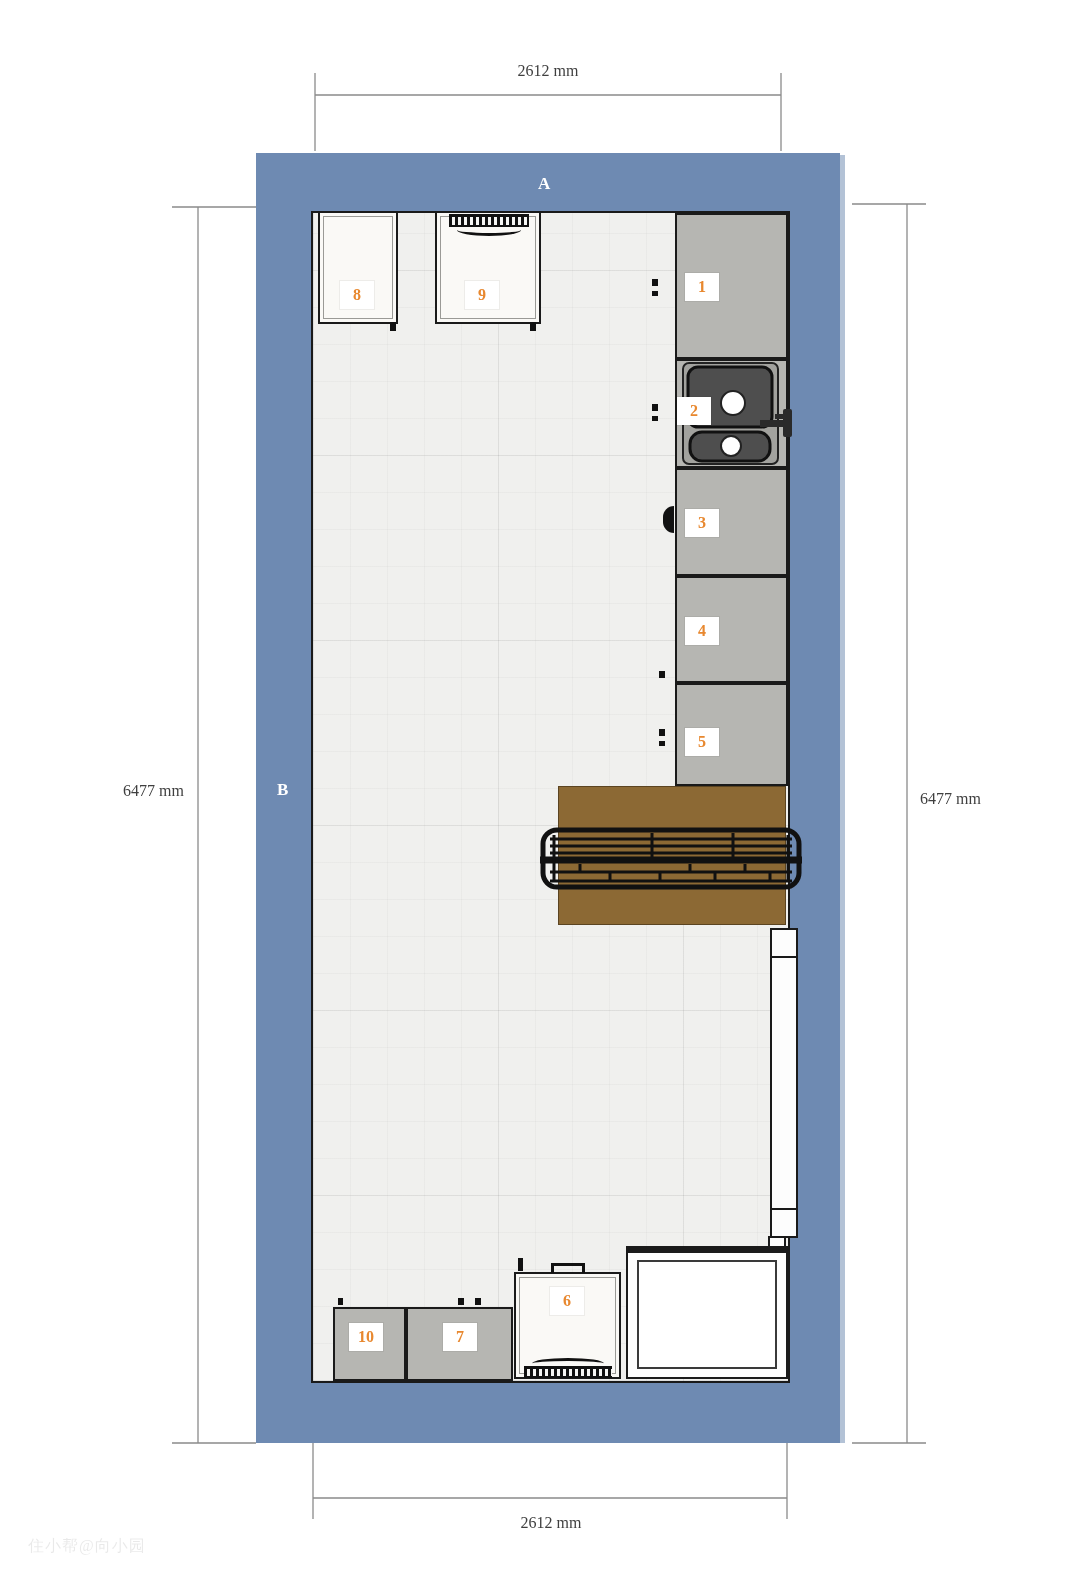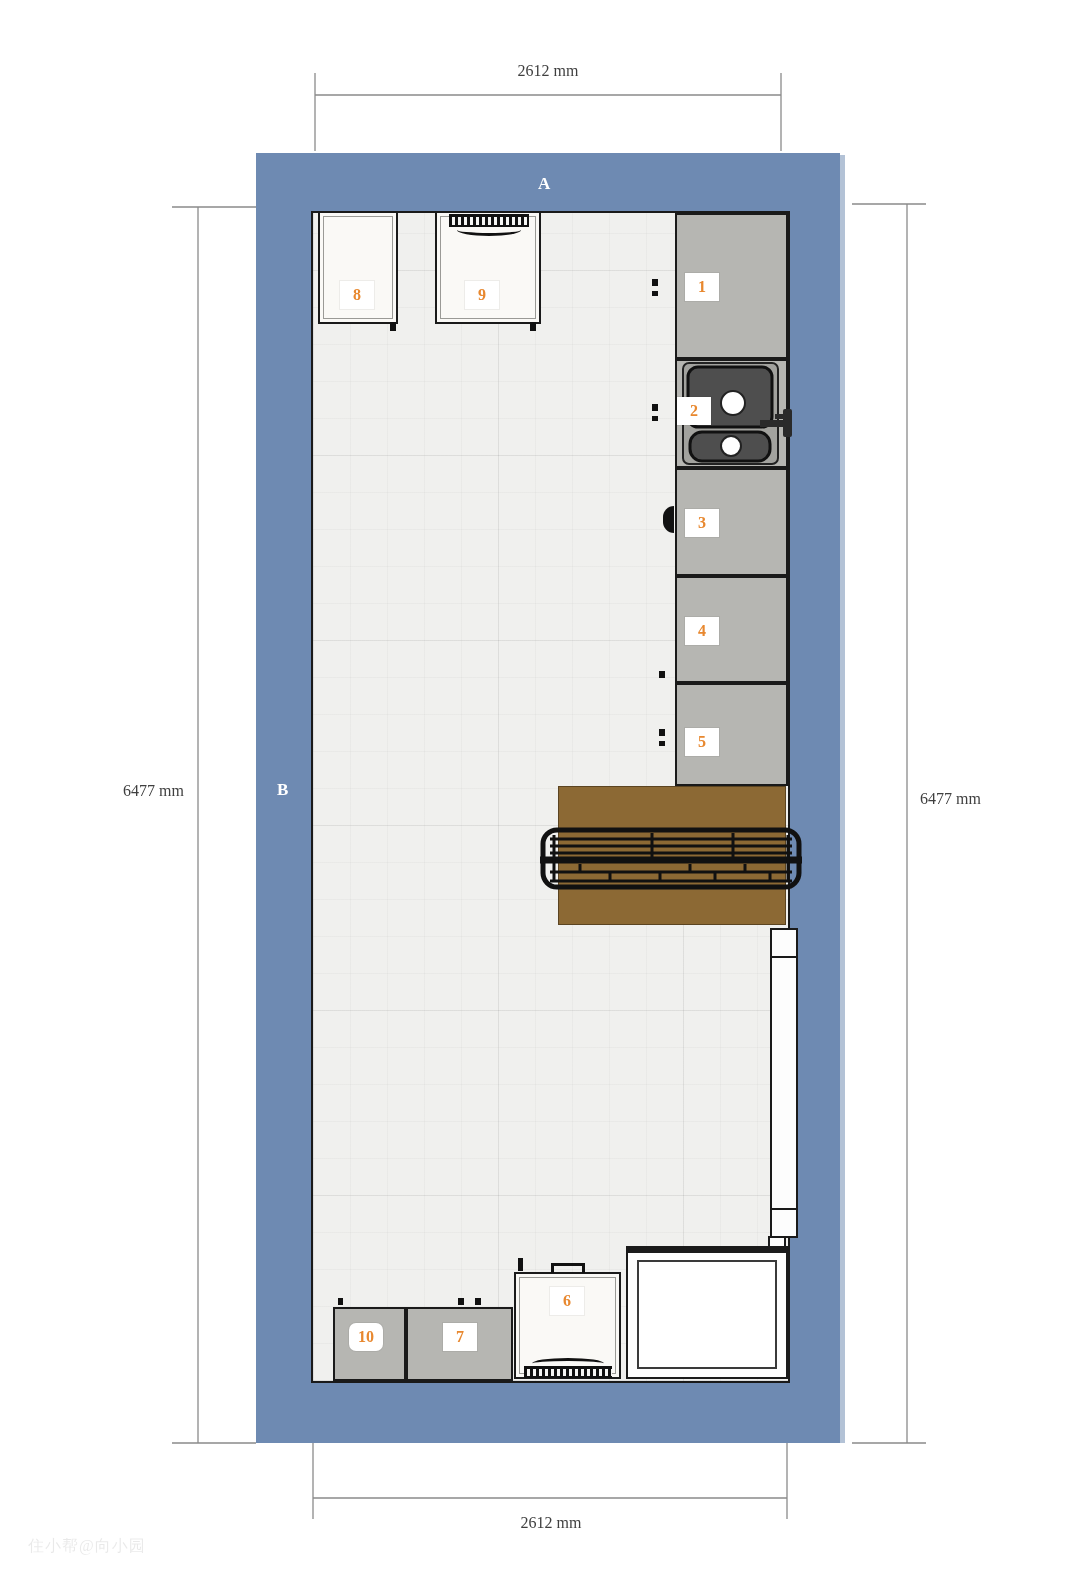--- a/index.html
+++ b/index.html
@@ -166,17 +166,17 @@
 
   <div class="abs badge" style="left:685px;top:273px;">1</div>
   <div class="abs badge" style="left:677px;top:397px;">2</div>
   <div class="abs badge" style="left:685px;top:509px;">3</div>
   <div class="abs badge" style="left:685px;top:617px;">4</div>
   <div class="abs badge" style="left:685px;top:728px;">5</div>
   <div class="abs badge" style="left:550px;top:1287px;">6</div>
   <div class="abs badge" style="left:443px;top:1323px;">7</div>
   <div class="abs badge" style="left:340px;top:281px;">8</div>
   <div class="abs badge" style="left:465px;top:281px;">9</div>
-  <div class="abs badge" style="left:349px;top:1323px;border-radius:7px;">10</div>
+  <div class="abs badge" style="left:349px;top:1323px;">10</div>
 
   <div class="abs" id="watermark" style="left:28px;top:1536px;">住小帮@向小园</div>
 
 </div>
 
 </body></html>

